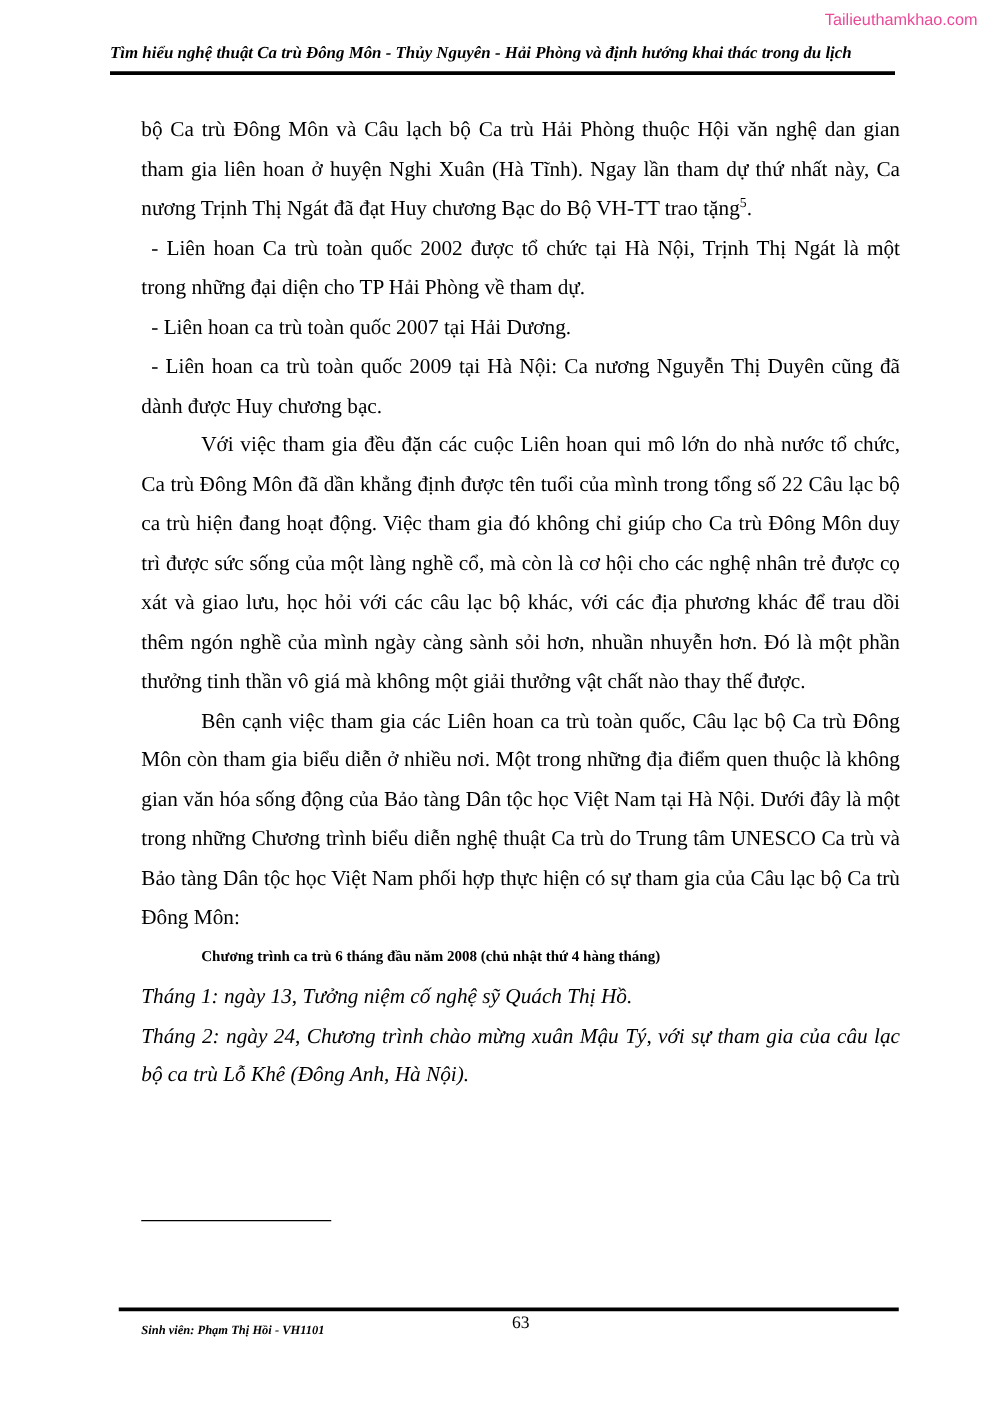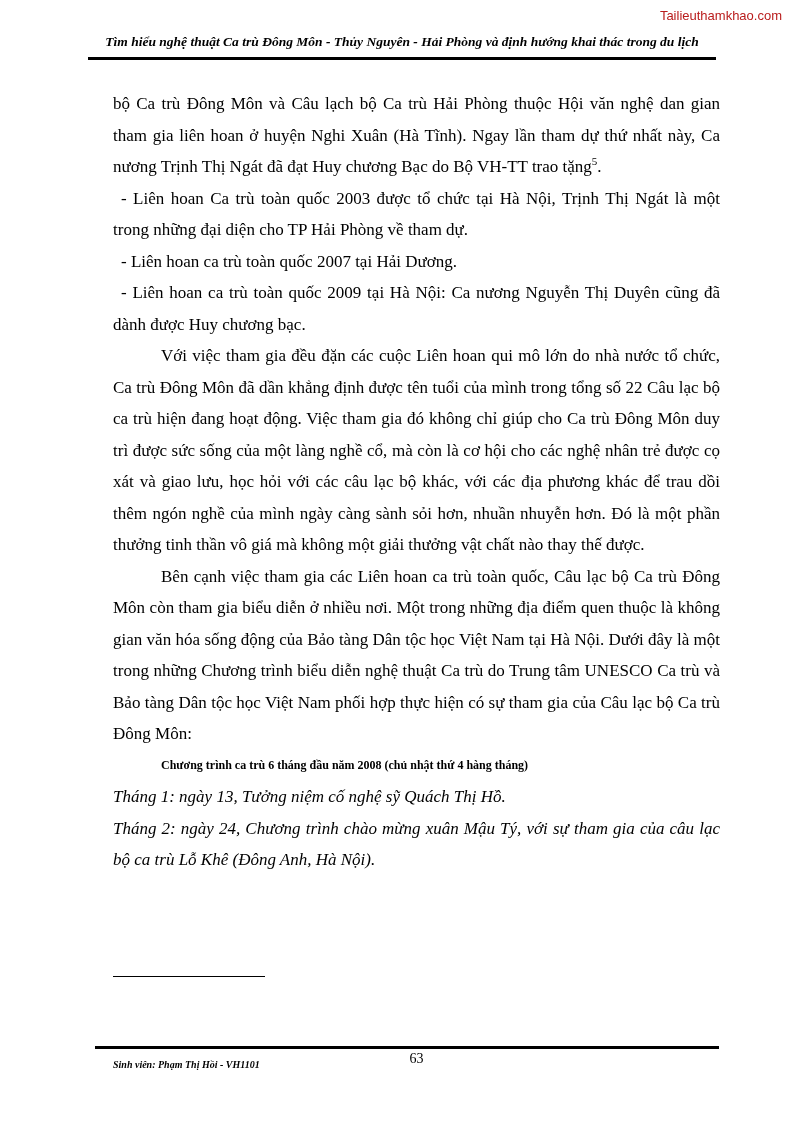--- a/index.html
+++ b/index.html
@@ -12,28 +12,27 @@
     font-family: "Liberation Serif", "DejaVu Serif", serif;
     color: #000;
     overflow: hidden;
   }
   .watermark {
     position: absolute;
     top: 8px;
     right: 12px;
     font-family: "Liberation Sans", "DejaVu Sans", sans-serif;
     font-size: 13px;
-    color: #b91c1c;
+    color: #ec4899;
   }
   .header {
     position: absolute;
     top: 34px;
     left: 88px;
     width: 628px;
-    text-align: center;
     font-family: Liberation Serif, serif;
   }
   .header-title {
     font-size: 13.5px;
     font-weight: bold;
     font-style: italic;
     white-space: nowrap;
   }
   .header-rule {
     margin-top: 7px;
@@ -116,21 +115,21 @@
 
   <div class="watermark">Tailieuthamkhao.com</div>
 
   <div class="header">
     <div class="header-title">Tìm hiểu nghệ thuật Ca trù Đông Môn - Thủy Nguyên - Hải Phòng và định hướng khai thác trong du lịch</div>
     <div class="header-rule"></div>
   </div>
 
   <div class="body-text">
     <p><span>bộ Ca trù Đông Môn và Câu lạch bộ Ca trù Hải Phòng thuộc Hội văn nghệ dan gian tham gia liên hoan ở huyện Nghi Xuân (Hà Tĩnh). Ngay lần tham dự thứ nhất này, Ca nương Trịnh Thị Ngát đã đạt Huy chương Bạc do Bộ VH-TT trao tặng</span><sup class="fnref">5</sup><span>.</span></p>
-    <p class="dash-par">- Liên hoan Ca trù toàn quốc 2003 được tổ chức tại Hà Nội, Trịnh Thị Ngát là một trong những đại diện cho TP Hải Phòng về tham dự.</p>
+    <p class="dash-par">- Liên hoan Ca trù toàn quốc 2002 được tổ chức tại Hà Nội, Trịnh Thị Ngát là một trong những đại diện cho TP Hải Phòng về tham dự.</p>
     <p class="dash-par">- Liên hoan ca trù toàn quốc 2007 tại Hải Dương.</p>
     <p class="dash-par">- Liên hoan ca trù toàn quốc 2009 tại Hà Nội: Ca nương Nguyễn Thị Duyên cũng đã dành được Huy chương bạc.</p>
     <p class="indent-par">Với việc tham gia đều đặn các cuộc Liên hoan qui mô lớn do nhà nước tổ chức, Ca trù Đông Môn đã dần khẳng định được tên tuổi của mình trong tổng số 22 Câu lạc bộ ca trù hiện đang hoạt động. Việc tham gia đó không chỉ giúp cho Ca trù Đông Môn duy trì được sức sống của một làng nghề cổ, mà còn là cơ hội cho các nghệ nhân trẻ được cọ xát và giao lưu, học hỏi với các câu lạc bộ khác, với các địa phương khác để trau dồi thêm ngón nghề của mình ngày càng sành sỏi hơn, nhuần nhuyễn hơn. Đó là một phần thưởng tinh thần vô giá mà không một giải thưởng vật chất nào thay thế được.</p>
     <p class="indent-par">Bên cạnh việc tham gia các Liên hoan ca trù toàn quốc, Câu lạc bộ Ca trù Đông Môn còn tham gia biểu diễn ở nhiều nơi. Một trong những địa điểm quen thuộc là không gian văn hóa sống động của Bảo tàng Dân tộc học Việt Nam tại Hà Nội. Dưới đây là một trong những Chương trình biểu diễn nghệ thuật Ca trù do Trung tâm UNESCO Ca trù và Bảo tàng Dân tộc học Việt Nam phối hợp thực hiện có sự tham gia của Câu lạc bộ Ca trù Đông Môn:</p>
     <p class="program-heading">Chương trình ca trù 6 tháng đầu năm 2008 (chủ nhật thứ 4 hàng tháng)</p>
     <p class="italic-par">Tháng 1:  ngày 13, Tưởng niệm cố nghệ sỹ Quách Thị Hồ.</p>
     <p class="italic-par">Tháng 2: ngày 24, Chương trình chào mừng xuân Mậu Tý, với sự tham gia của câu lạc bộ ca trù Lỗ Khê (Đông Anh, Hà Nội).</p>
   </div>
 
   <div class="footnote">

